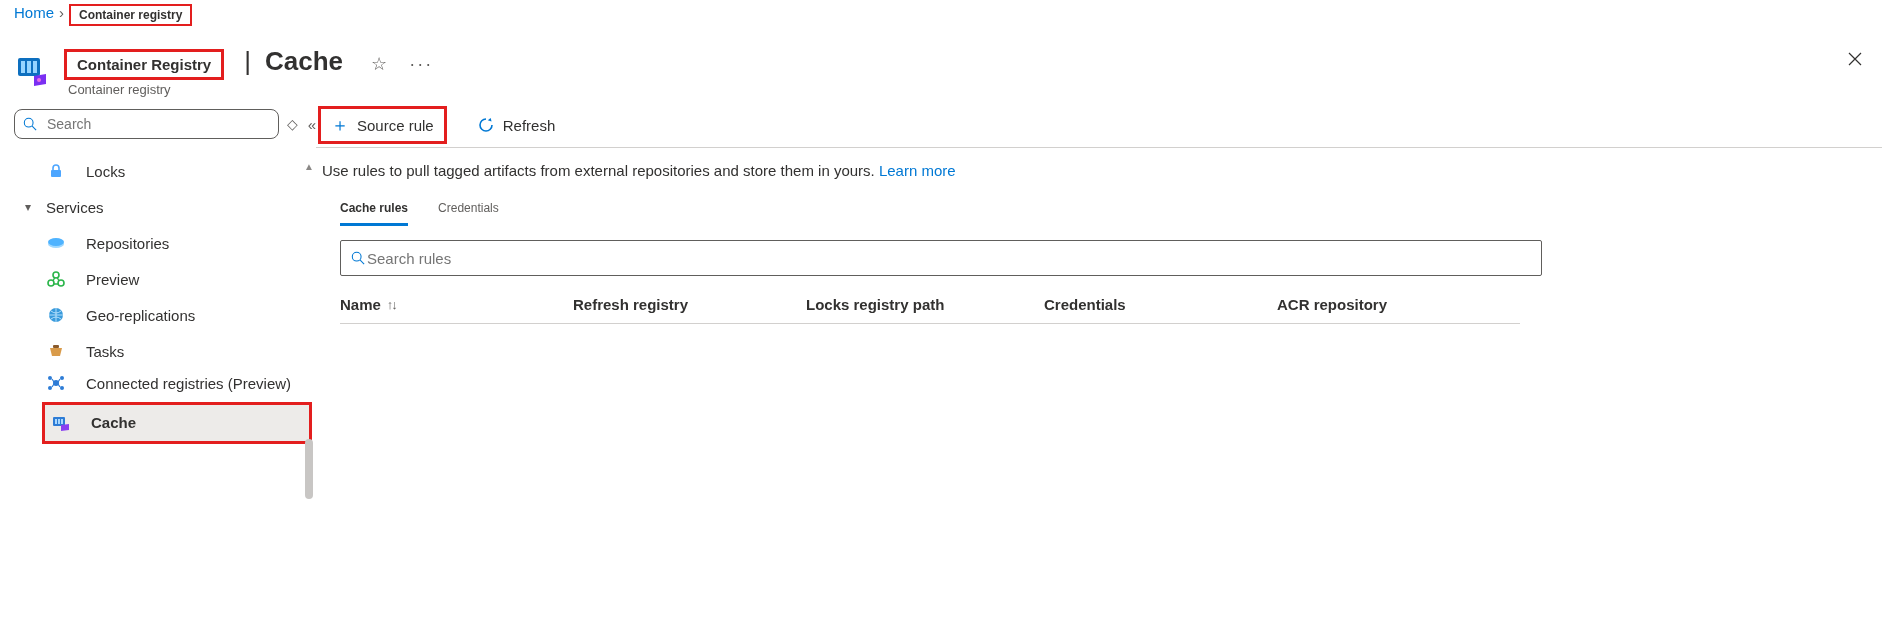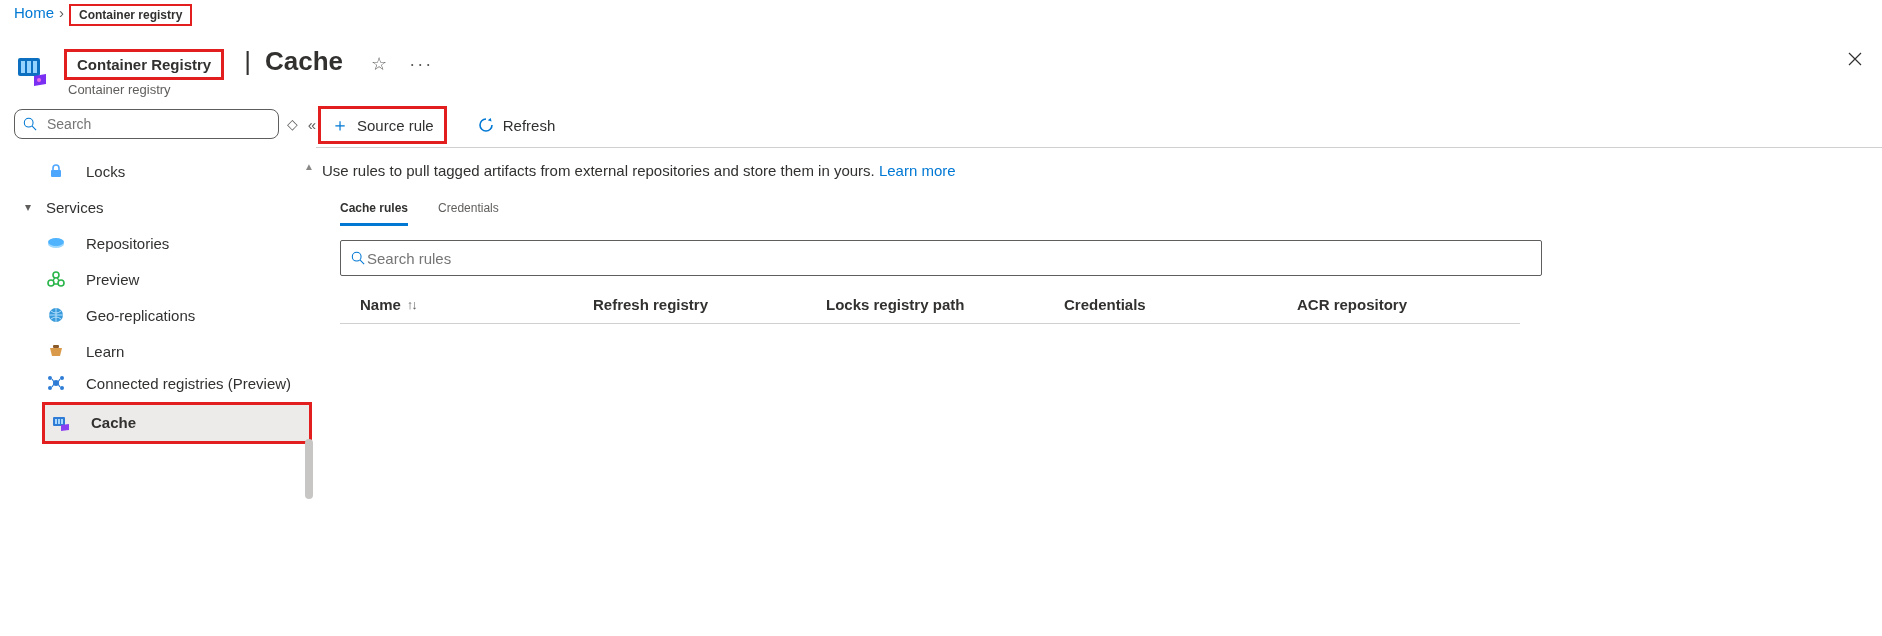--- a/index.html
+++ b/index.html
@@ -94,21 +94,21 @@
   .tabs { display:flex; gap:30px; padding:18px 24px 0; font-size:12px; font-weight:600; }
   .tab { padding-bottom:8px; cursor:pointer; color:#605e5c; font-weight:400; }
   .tab.active { color:var(--text-primary); font-weight:600; border-bottom:3px solid var(--azure-blue); }
 
   .rules-search {
     margin:14px 24px 0; height:34px; border:1px solid #605e5c; border-radius:2px;
     display:flex; align-items:center; gap:0; padding:0 10px; max-width:1180px;
   }
   .rules-search input { border:0; outline:0; font-size:15px; width:100%; }
 
-  .table-head { display:flex; margin:14px 40px 0; font-size:15px; font-weight:600; color:#323130; }
+  .table-head { display:flex; margin:14px 20px 0; font-size:15px; font-weight:600; color:#323130; }
   .table-head .col { padding:6px 4px; }
   .table-head .col.n   { width:225px; display:flex; align-items:center; gap:6px;}
   .table-head .col.sr  { width:225px; }
   .table-head .col.srp { width:230px; }
   .table-head .col.cr  { width:225px; }
   .table-head .col.acr { flex:1; }
   .table-head .sort-arrows { font-size:13px; color:#605e5c; letter-spacing:-2px; }
 
   .table-underline { margin:4px 24px 0; height:1px; background: var(--border-gray); max-width:1180px; }
 
@@ -216,21 +216,21 @@
         <span>Geo-replications</span>
       </div>
 
       <div class="item">
         <span class="icn">
           <svg width="16" height="14" viewBox="0 0 16 14">
               <path d="M2 4 L14 4 L12 12 L4 12 Z" fill="#d99b4a"></path>
               <rect x="5" y="1" width="6" height="3" rx="1" fill="#8a5a2b"></rect>
             </svg>
         </span>
-        <span>Learn</span>
+        <span>Tasks</span>
       </div>
 
       <div class="item two-line">
         <span class="icn">
           <svg width="18" height="16" viewBox="0 0 18 16">
               <circle cx="9" cy="8" r="3" fill="#2e7cd6"></circle>
               <circle cx="3" cy="3" r="2" fill="#2e7cd6"></circle>
               <circle cx="15" cy="3" r="2" fill="#2e7cd6"></circle>
               <circle cx="3" cy="13" r="2" fill="#2e7cd6"></circle>
               <circle cx="15" cy="13" r="2" fill="#2e7cd6"></circle>

